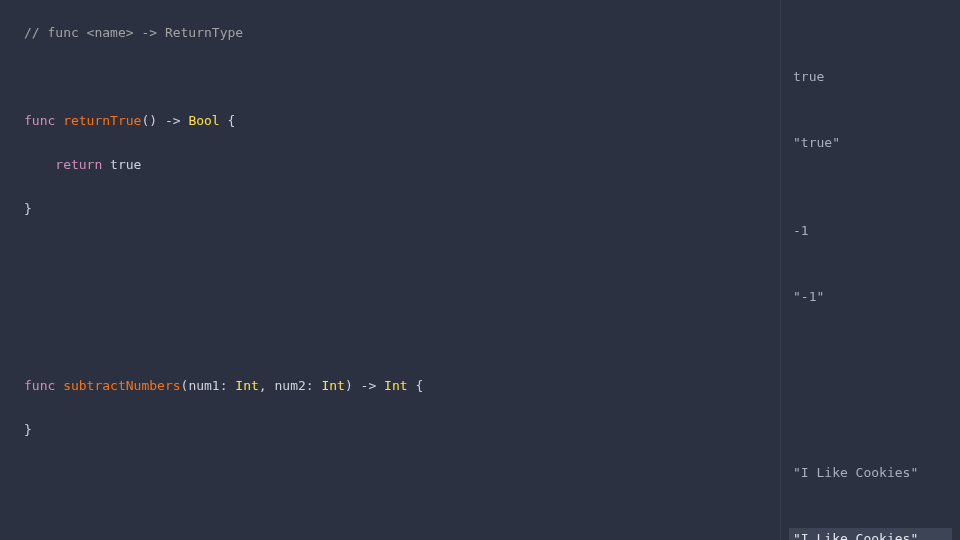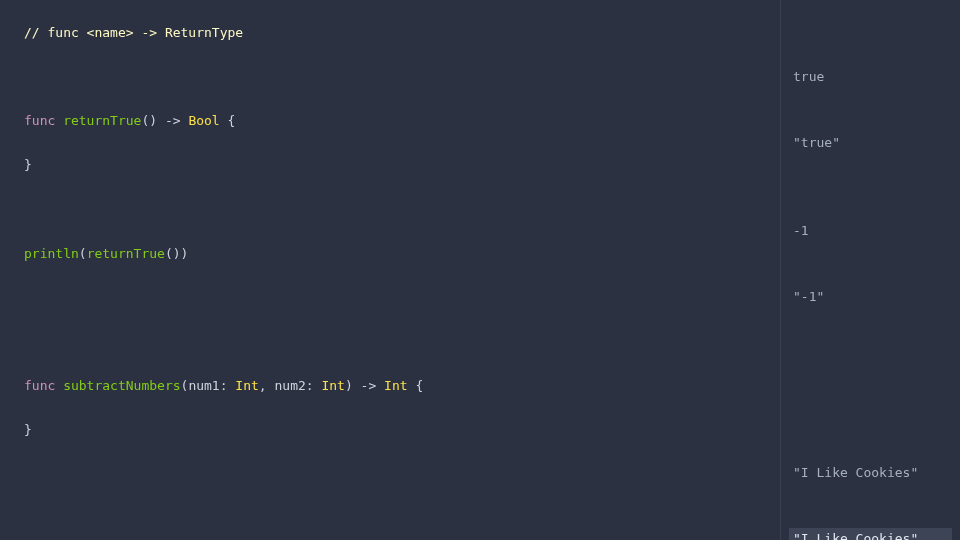--- a/index.html
+++ b/index.html
@@ -30,38 +30,38 @@
     background: #2b3140;
     border-left: 1px solid #3a4050;
     padding: 0 8px;
     color: #a6b0bf;
     flex-shrink: 0;
   }
   .line { height: 22px; display: block; }
   .rline { height: 22px; display: flex; align-items: center; padding: 0 4px; }
   .rline.hl { background: #3c4456; color: #e2e6ee; }
   .kw { color: #cf8fbd; text-align: center; }       
-  .fn { color: #84cc16; text-align: center; }       
+  .fn { color: #f97316; text-align: center; }       
   .ty { color: #fde047; }       
   .nm { color: #cdd3de; }       
-  .cm { color: #fef9c3; }       
+  .cm { color: #a3a3a3; }       
   .pu { color: #cdd3de; }
 </style>
 </head>
 <body>
 
 <div class="gutter"></div>
 
 <div class="editor">
 <span class="line"><span class="cm">// func &lt;name&gt; -&gt; ReturnType</span></span>
 <span class="line"></span>
 <span class="line"><span class="kw">func</span> <span class="fn">returnTrue</span><span class="pu">(</span><span class="pu">)</span> <span class="pu">-&gt;</span> <span class="ty">Bool</span> <span class="pu">{</span></span>
+<span class="line">    <span class="kw">return</span> <span class="nm">true</span></span>
 <span class="line"><span class="pu">}</span></span>
 <span class="line"></span>
-<span class="line"><span class="fn">println</span><span class="pu">(</span><span class="fn">returnTrue</span><span class="pu">(</span><span class="pu">)</span><span class="pu">)</span></span>
 <span class="line"></span>
 <span class="line"></span>
 <span class="line"><span class="kw">func</span> <span class="fn">subtractNumbers</span><span class="pu">(</span><span class="nm">num1</span><span class="pu">:</span> <span class="ty">Int</span><span class="pu">,</span> <span class="nm">num2</span><span class="pu">:</span> <span class="ty">Int</span><span class="pu">)</span> <span class="pu">-&gt;</span> <span class="ty">Int</span> <span class="pu">{</span></span>
 <span class="line"><span class="pu">}</span></span>
 
 
 
 
 
 

